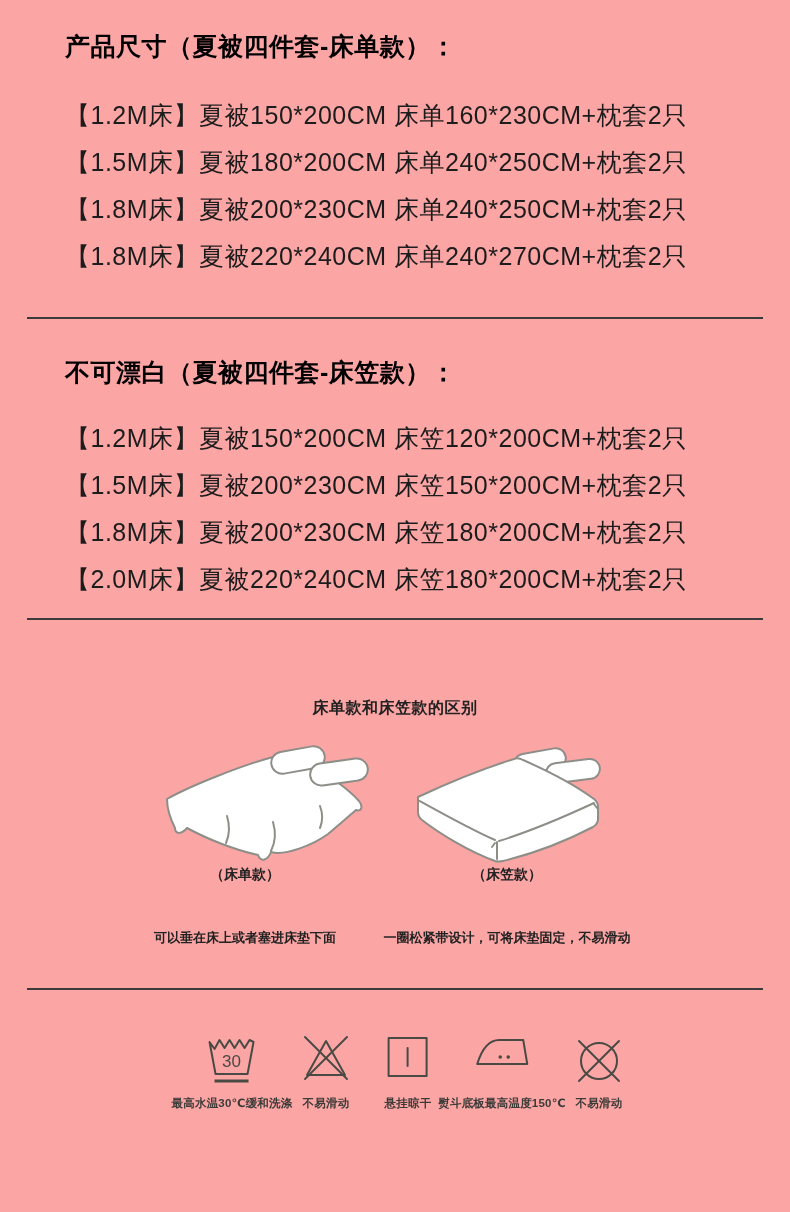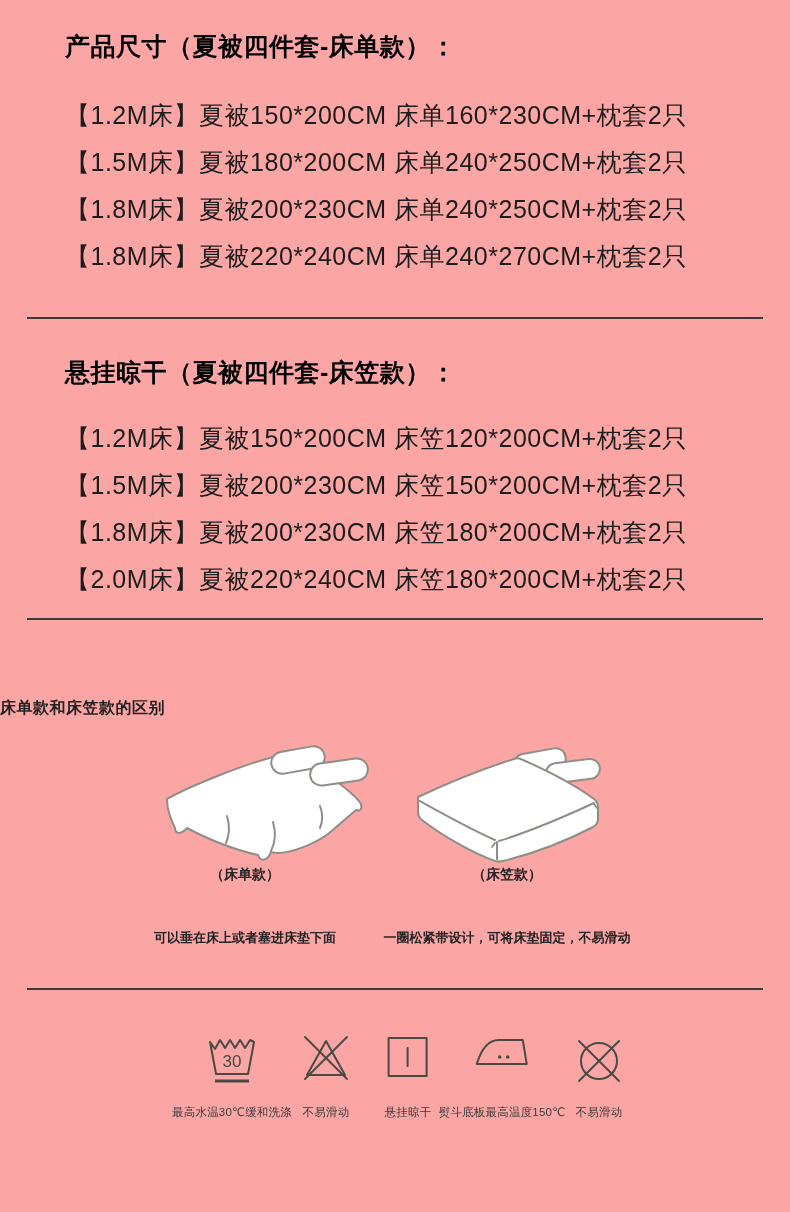--- a/index.html
+++ b/index.html
@@ -16,61 +16,61 @@
   }
   .size-lines { position:absolute; left:65px; }
   .size-line {
     display:block; height:47px; line-height:47px; font-size:25px;
     color:#1c1c1c; letter-spacing:0.5px; white-space:nowrap;
   }
   .divider {
     position:absolute; left:27px; width:736px; height:2px; background:#3a3a3a;
   }
   .cmp-heading {
-    position:absolute; top:698px; left:0; width:790px; 
+    position:absolute; top:698px; left:0; width:790px; text-align:center;
     font-size:16px; font-weight:bold; color:#222; letter-spacing:0.5px;
   }
   .bed-svg { position:absolute; }
   .bed-caption {
     position:absolute; top:866px; width:280px; text-align:center;
     font-size:14px; font-weight:600; color:#222;
   }
   .bed-desc {
     position:absolute; top:893px; text-align:center;
     font-size:13px; font-weight:600; color:#222; white-space:nowrap;margin-top:36px;
   }
   .care-item {
     position:absolute; top:1034px; transform:translateX(-50%);
     display:flex; flex-direction:column; align-items:center;
   }
   .care-iconbox {
     height:52px; display:flex; justify-content:center;
   }
   .care-label {
-    margin-top:19px; font-size:11.5px; font-weight:400; color:#3b3b38;
+    margin-top:10px; font-size:11.5px; font-weight:700; color:#3b3b38;
     white-space:nowrap; letter-spacing:0.2px;
   }
   svg { display:block; }
 </style>
 </head>
 <body>
 
 <div id="page">
 
   <h2 class="sec-title" style="top:30px">产品尺寸（夏被四件套-床单款）：</h2>
   <div class="size-lines" style="top:92px">
     <span class="size-line">【1.2M床】夏被150*200CM 床单160*230CM+枕套2只</span>
     <span class="size-line">【1.5M床】夏被180*200CM 床单240*250CM+枕套2只</span>
     <span class="size-line">【1.8M床】夏被200*230CM 床单240*250CM+枕套2只</span>
     <span class="size-line">【1.8M床】夏被220*240CM 床单240*270CM+枕套2只</span>
   </div>
 
   <div class="divider" style="top:317px"></div>
 
-  <h2 class="sec-title" style="top:356px">悬挂晾干（夏被四件套-床笠款）：</h2>
+  <h2 class="sec-title" style="top:356px">不可漂白（夏被四件套-床笠款）：</h2>
   <div class="size-lines" style="top:415px">
     <span class="size-line">【1.2M床】夏被150*200CM 床笠120*200CM+枕套2只</span>
     <span class="size-line">【1.5M床】夏被200*230CM 床笠150*200CM+枕套2只</span>
     <span class="size-line">【1.8M床】夏被200*230CM 床笠180*200CM+枕套2只</span>
     <span class="size-line">【2.0M床】夏被220*240CM 床笠180*200CM+枕套2只</span>
   </div>
 
   <div class="divider" style="top:618px"></div>
 
   <div class="cmp-heading">床单款和床笠款的区别</div>

